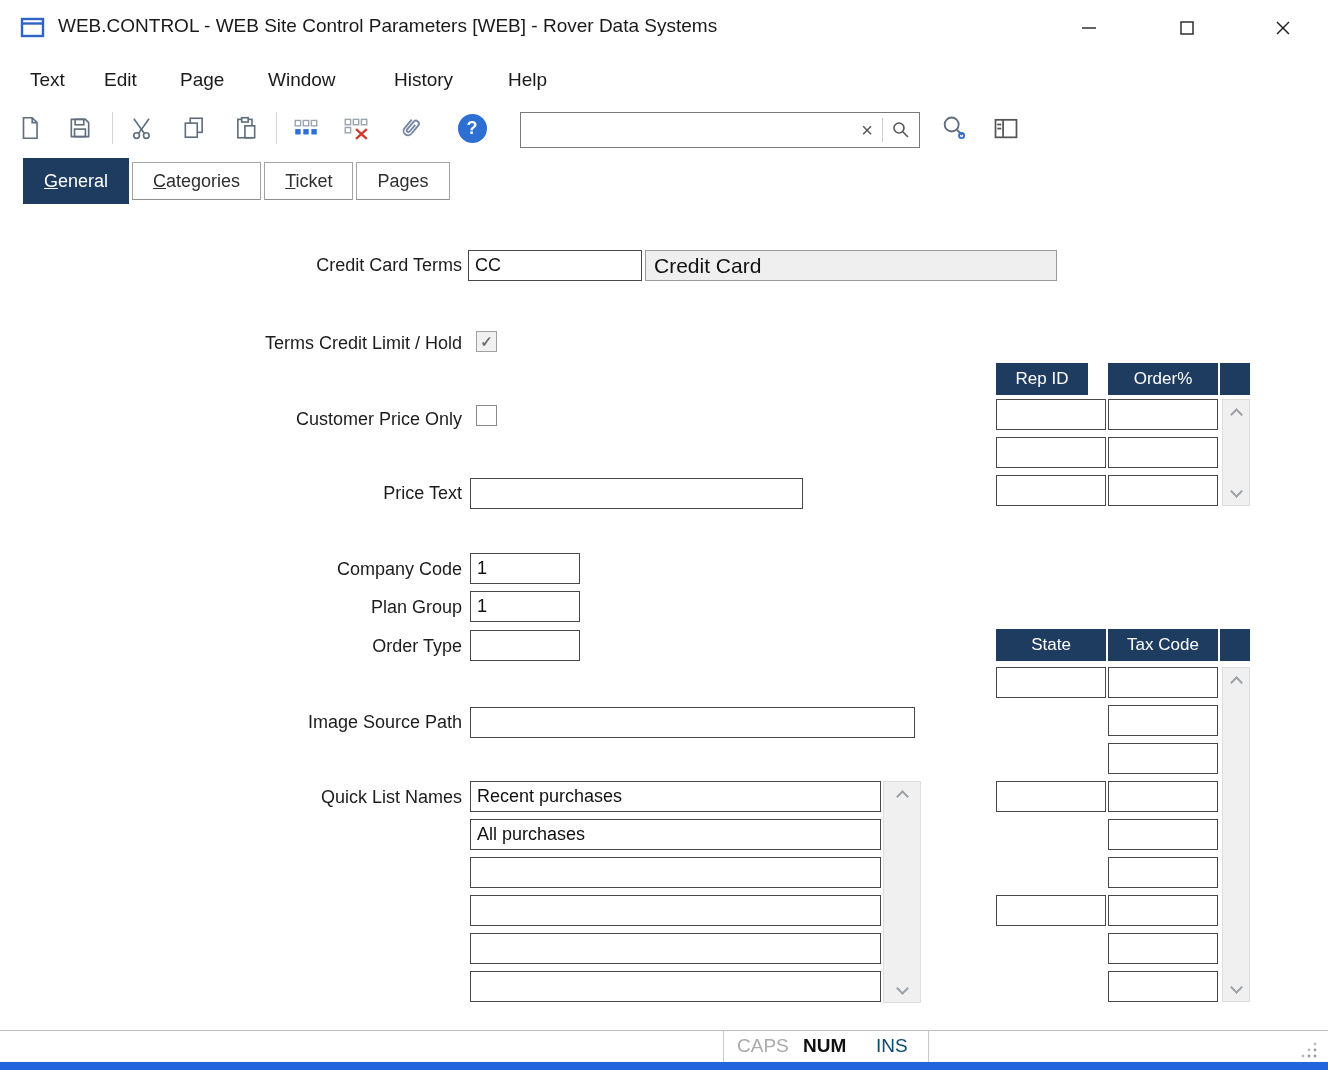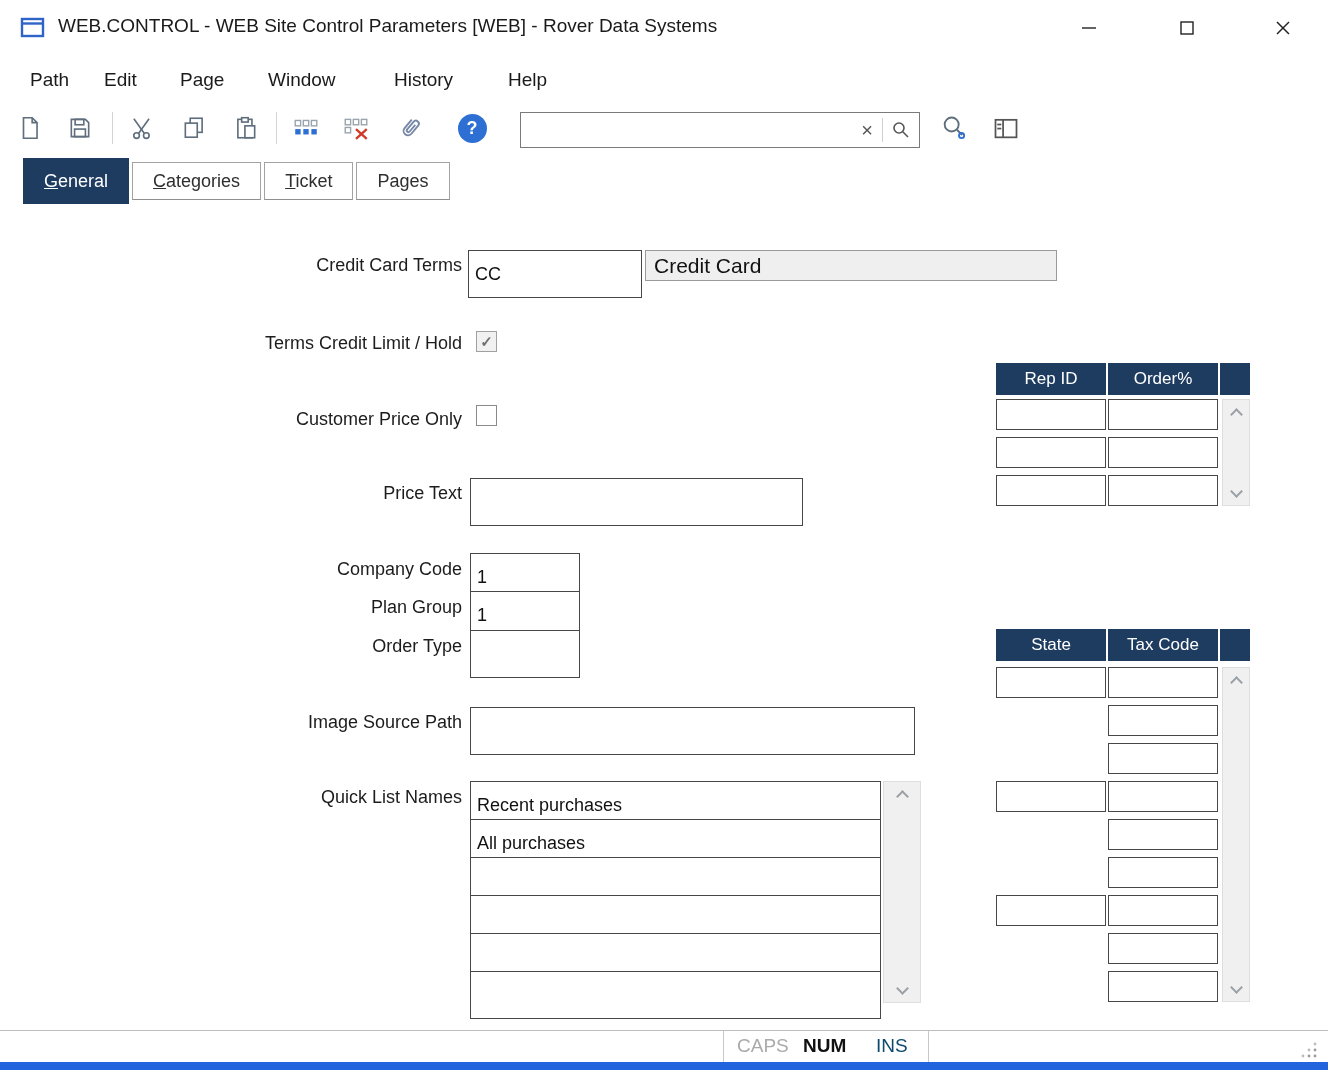--- a/index.html
+++ b/index.html
@@ -35,21 +35,21 @@
   
   .tabstrip { position:absolute; left:23px; top:158px; height:46px; display:flex; align-items:center; }
   .tab { font-size:18px; padding:0 20px; display:flex; align-items:center; cursor:default; }
   .tab.active { background:#1e3c60; color:#fff; height:46px; border:1px solid #1e3c60; }
   .tab.inactive { height:38px; color:#2f2f2f; background:#fff; border:1px solid #a3a3a3; margin-left:3px; border-bottom:1px solid #8f8f8f; }
   .uf { display:inline-block; }
   .uf::first-letter { text-decoration:underline; }
 
   
   .flabel { position:absolute; left:0; width:462px; text-align:right; font-size:18px; color:#1c1c1c; white-space:nowrap; }
-  .tin { position:absolute; border:1px solid #474747; background:#fff; font-size:18px; font-family:inherit; color:#111; padding:0 6px; height:48px; outline:none; }
+  .tin { position:absolute; border:1px solid #474747; background:#fff; font-size:18px; font-family:inherit; color:#111; padding:0 6px; height:31px; outline:none; }
   .rofield { position:absolute; height:31px; background:#efefef; border:1px solid #9a9a9a; display:flex; align-items:center; padding:0 8px; font-size:21px; color:#111; }
   .checkbox { position:absolute; width:21px; height:21px; border:1px solid #8a8a8a; background:#fff; display:flex; align-items:center; justify-content:center; font-size:15px; font-weight:bold; color:#6f6f6f; }
   .checkbox.disabled { background:#f1f1f1; border-color:#a0a0a0; }
 
   
   .th { position:absolute; height:32px; background:#1e3c60; color:#fff; font-size:17px; display:flex; align-items:center; justify-content:center; }
   .cell { position:absolute; height:31px; background:#fff; border:1px solid #474747; }
   .scrollbar { position:absolute; background:#f0f0f0; border:1px solid #dedede; }
   .sbtn { position:absolute; left:0; right:0; height:24px; display:flex; align-items:center; justify-content:center; }
   .sbtn.bottom { bottom:0; }
@@ -88,21 +88,21 @@
   </div>
   <div class="caption-btn btn-close">
     <svg width="20" height="20" viewBox="0 0 20 20">
         <line x1="4" y1="4" x2="16" y2="16" stroke="#222" stroke-width="1.5"></line>
         <line x1="16" y1="4" x2="4" y2="16" stroke="#222" stroke-width="1.5"></line>
       </svg>
   </div>
 </div>
 
 <div class="menubar">
-  <span class="menu-item" style="left:24px">Path</span>
+  <span class="menu-item" style="left:24px">Text</span>
   <span class="menu-item" style="left:98px">Edit</span>
   <span class="menu-item" style="left:174px">Page</span>
   <span class="menu-item" style="left:262px">Window</span>
   <span class="menu-item" style="left:388px">History</span>
   <span class="menu-item" style="left:502px">Help</span>
 </div>
 
 <div class="toolbar">
   <div class="tbtn" style="left:10px">
     <span>
@@ -274,21 +274,21 @@
 
   <div class="scrollbar" style="left:883px; top:781px; width:38px; height:222px">
     <div class="sbtn">
         <span class="chev up"></span>
       </div>
     <div class="sbtn bottom">
         <span class="chev down"></span>
       </div>
   </div>
 
-  <div class="th" style="left:996px; top:363px; width:110px">Rep ID</div>
+  <div class="th" style="left:996px; top:363px; width:92px">Rep ID</div>
   <div class="th" style="left:1108px; top:363px; width:110px">Order%</div>
   <div class="th" style="left:1220px; top:363px; width:30px"></div>
 
   <div class="cell" style="left:996px;  top:399px; width:110px"></div>
   <div class="cell" style="left:1108px; top:399px; width:110px"></div>
   <div class="cell" style="left:996px;  top:437px; width:110px"></div>
   <div class="cell" style="left:1108px; top:437px; width:110px"></div>
   <div class="cell" style="left:996px;  top:475px; width:110px"></div>
   <div class="cell" style="left:1108px; top:475px; width:110px"></div>
 

